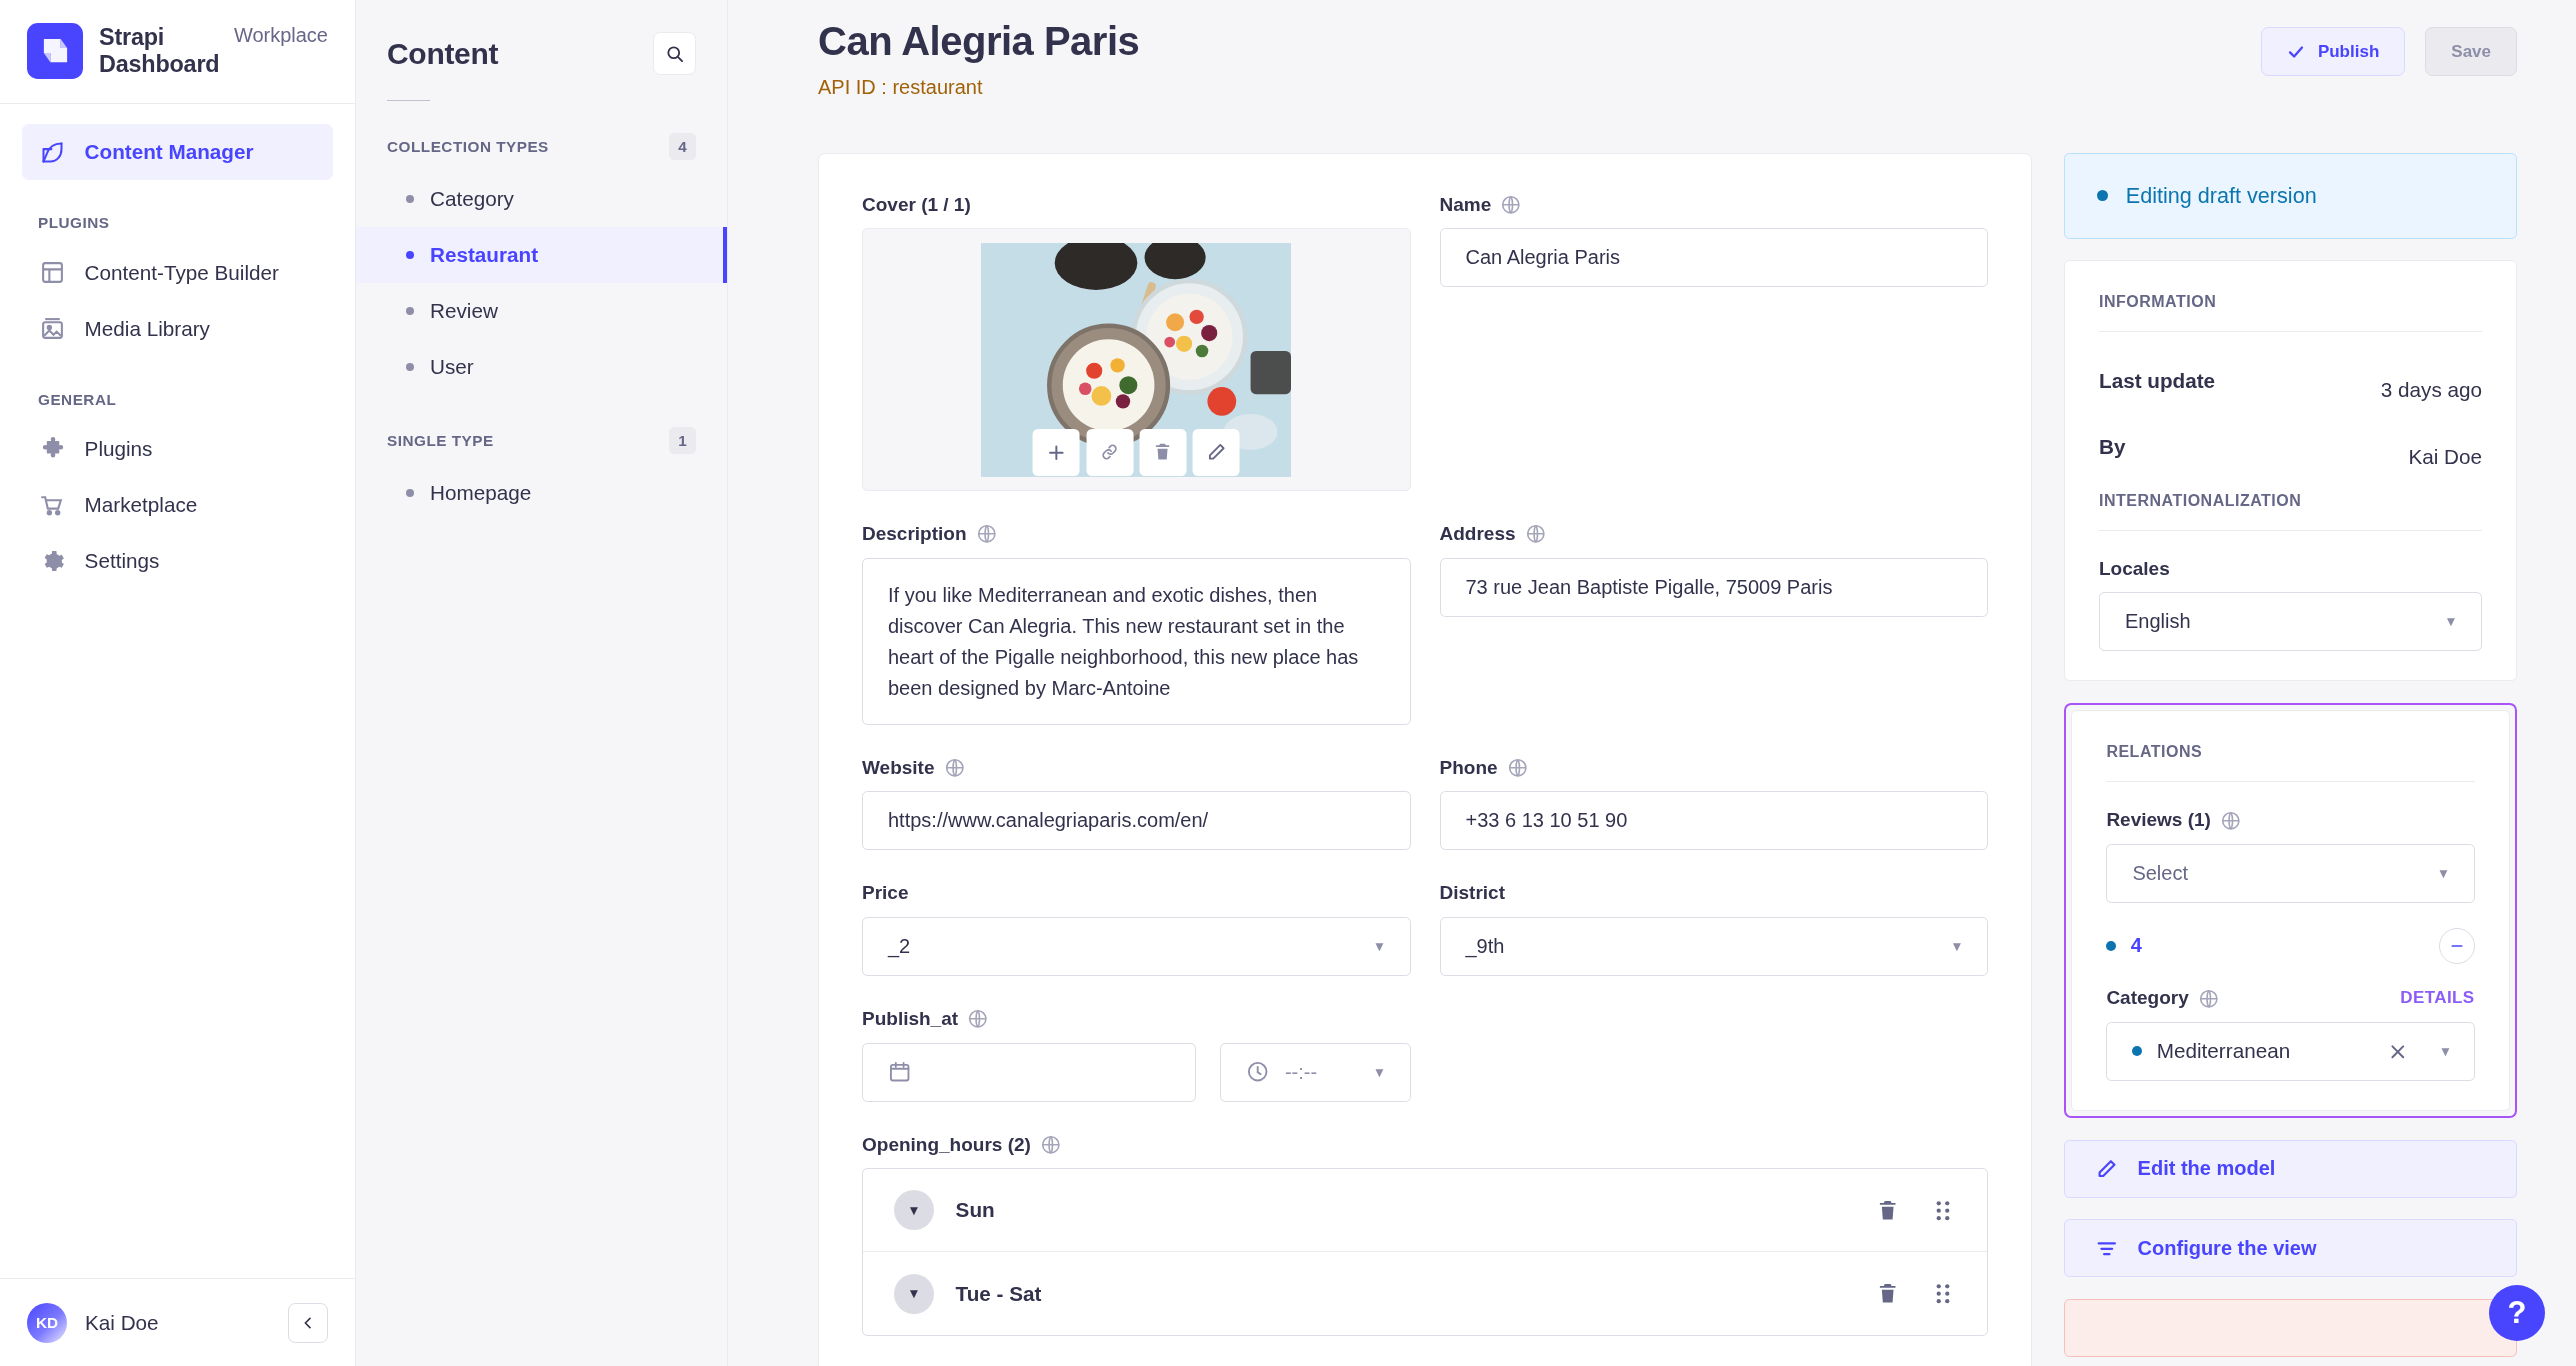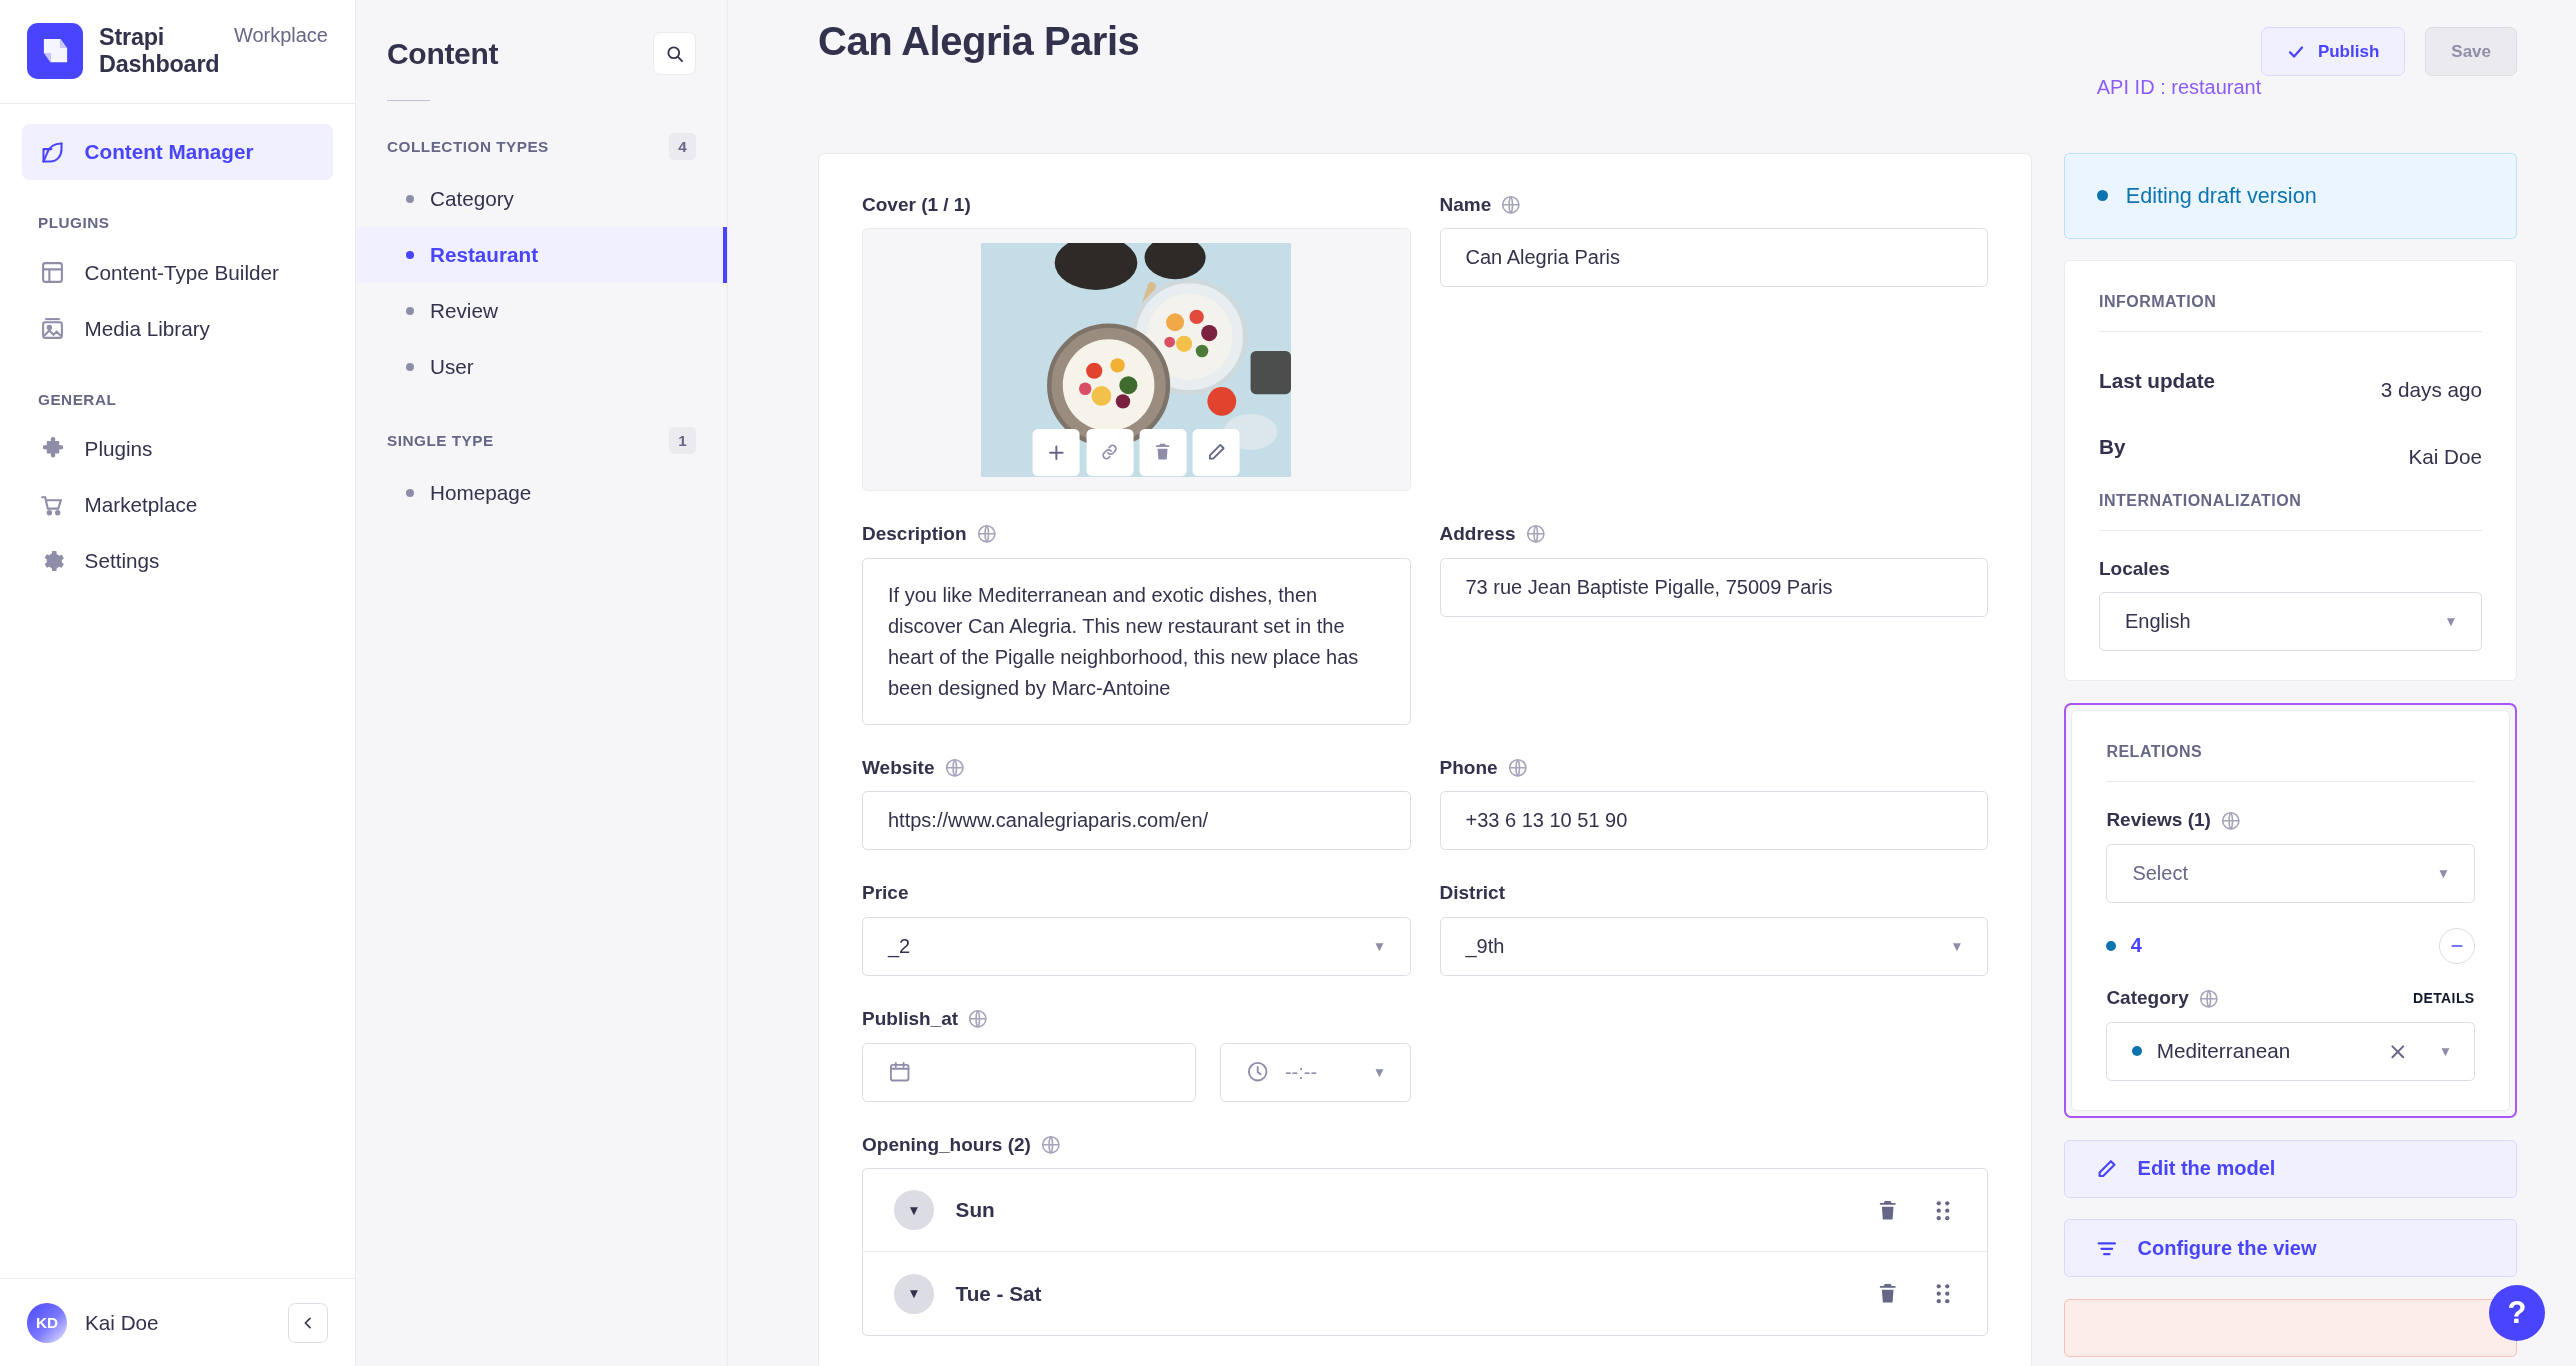--- a/index.html
+++ b/index.html
@@ -106,21 +106,21 @@
   .cn-item.active .dot { background:#4945ff; }
   .cn-item.active::after {
     content:''; position:absolute; right:0; top:0; bottom:0; width:3.6px; background:#4945ff;
   }
 
   
   .main { flex:1 1 auto; height:1366px; background:#f6f6f9; overflow:hidden; position:relative; }
   .main-head { display:flex; align-items:flex-start; padding: 18px 59px 0 90px; }
   .mh-left { flex:1 1 auto; }
   .page-title { font-size: 40px; font-weight:bold; color:#32324d; letter-spacing:-0.5px; line-height:1.15; }
-  .page-sub { font-size: 20px; color:#8b5cf6; margin-top: 11.7px; text-align: right; }
+  .page-sub { font-size: 20px; color:#a16207; margin-top: 11.7px; }
   .mh-actions { display:flex; gap: 20px; padding-top: 9px; }
   .btn {
     height: 49px; border-radius: 7.2px; display:flex; align-items:center; gap:12.6px;
     padding: 0 25px; font-size: 17px; font-weight:bold; cursor:pointer; border:0.9px solid transparent;
   }
   .btn-publish { background:#f0f0ff; border-color:#d9d8ff; color:#4945ff; }
   .btn-save { background:#eaeaef; border-color:#dcdce4; color:#8e8ea9; }
 
   .body-cols { display:flex; gap: 32px; padding: 54px 59px 0 90px; align-items: flex-start; }
 
@@ -214,21 +214,21 @@
 
   .rel-wrap { border: 2.7px solid #a855f7; border-radius: 7.2px; padding: 5.4px; }
   .rel-row-count { display:flex; align-items:center; justify-content:space-between; margin-top: 25px; }
   .rel-count-left { display:flex; align-items:center; gap: 14.4px; font-size:20px; font-weight:bold; color:#4945ff; }
   .rel-count-left .dot { width:10px; height:10px; border-radius:50%; background:#0c75af; flex:0 0 10px; }
   .minus-btn {
     width: 36px; height: 36px; border-radius:50%; border:0.9px solid #dcdce4; background:#fff;
     display:flex; align-items:center; justify-content:center; color:#4945ff; cursor:pointer;
   }
   .rel-head-row { display:flex; align-items:center; justify-content:space-between; margin-top: 23.4px; margin-bottom: 12.6px; }
-  .details-link { font-size: 14px; font-weight:bold; color:#0f172a; letter-spacing:0.4px; cursor:pointer; }
+  .details-link { font-size: 17px; font-weight:bold; color:#8b5cf6; letter-spacing:0.4px; cursor:pointer; }
   .chip-select {
     width:100%; height: 59px; border:0.9px solid #dcdce4; border-radius:5.4px; background:#fff;
     display:flex; align-items:center; padding: 0 21.6px 0 25px; gap: 14.4px;
   }
   .chip-select .dot { width:10px; height:10px; border-radius:50%; background:#0c75af; flex:0 0 10px; }
   .chip-label { flex:1 1 auto; font-size: 20.7px; color:#32324d; }
 
   .wide-btn {
     background:#f0f0ff; border:0.9px solid #d9d8ff; border-radius:5.4px; height: 58px;
     display:flex; align-items:center; gap: 20px; padding: 0 31px;

